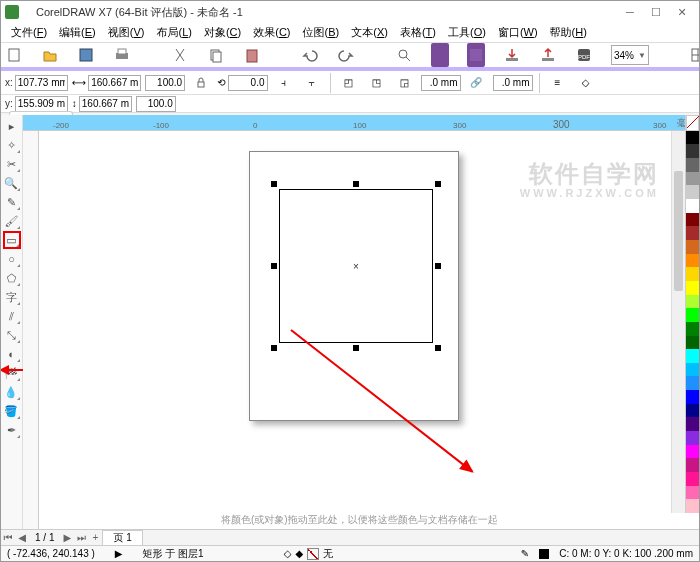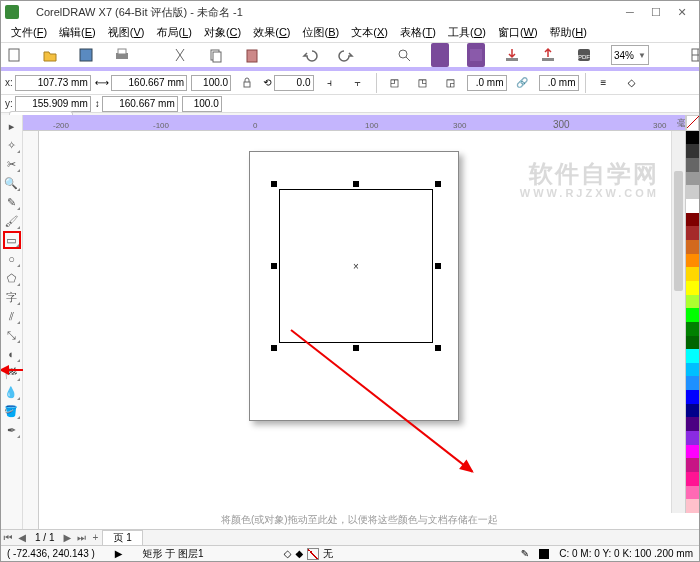--- a/index.html
+++ b/index.html
@@ -11,33 +11,33 @@
 .menubar { height: 20px; display: flex; align-items: center; padding: 0 4px; font-size: 11px; border-bottom: 1px solid #ddd; }
 .menubar .item { padding: 0 6px; cursor: default; }
 .menubar .item u { text-decoration: underline; }
 .toolbar1 { height: 28px; display: flex; align-items: center; padding: 2px 4px; gap: 18px; border-bottom: 4px solid #c4b5fd; }
 .tb-btn { width: 24px; height: 24px; display: flex; align-items: center; justify-content: center; border: 1px solid transparent; border-radius: 2px; }
 .tb-sep { width: 1px; height: 20px; background: #ccc; margin: 0 2px; }
 .tb-combo { height: 20px; font-size: 10px; border: 1px solid #aaa; padding: 0 2px; display: flex; align-items: center; }
 .tb-combo .arrow { margin-left: 4px; font-size: 8px; color: #666; }
 .propbar { height: 24px; display: flex; align-items: center; padding: 2px 4px; gap: 4px; font-size: 10px; border-bottom: 1px solid #ddd; }
 .prop-field { display: flex; align-items: center; gap: 2px; }
-.prop-field input { width: 76px; height: 16px; font-size: 10px; border: 1px solid #aaa; padding: 0 2px; text-align: right; }
+.prop-field input { width: 53px; height: 16px; font-size: 10px; border: 1px solid #aaa; padding: 0 2px; text-align: right; }
 .prop-lbl { font-size: 10px; color: #333; }
 .tabstrip { height: 18px; display: flex; align-items: flex-end; padding: 0 8px; font-size: 10px; border-bottom: 1px solid #ccc; background: #f4f4f4; }
 .tabstrip .tab { padding: 2px 10px; background: #fff; border: 1px solid #ccc; border-bottom: none; border-radius: 3px 3px 0 0; }
 .tabstrip .plus { padding: 2px 6px; color: #888; }
 .workspace { position: absolute; top: 114px; left: 0; right: 0; bottom: 32px; display: flex; }
 .toolbox { width: 22px; background: #f8f8f8; border-right: 1px solid #ddd; display: flex; flex-direction: column; align-items: center; padding-top: 2px; gap: 1px; }
 .tool { width: 18px; height: 18px; display: flex; align-items: center; justify-content: center; font-size: 11px; color: #555; border: 1px solid transparent; position: relative; }
 .tool.active { border: 2px solid #e00; }
 .tool::after { content: ""; position: absolute; right: 0; bottom: 0; width: 0; height: 0; border-left: 3px solid transparent; border-bottom: 3px solid #888; }
 .tool.noafter::after { display: none; }
 .ruler-area { flex: 1; position: relative; background: #fff; }
-.ruler-h { height: 16px; background: #c4b5fd; border-bottom: 1px solid #ccc; display: flex; align-items: flex-end; font-size: 8px; color: #666; position: relative; overflow: hidden; }
+.ruler-h { height: 16px; background: #7dd3fc; border-bottom: 1px solid #ccc; display: flex; align-items: flex-end; font-size: 8px; color: #666; position: relative; overflow: hidden; }
 .ruler-v { position: absolute; left: 0; top: 16px; bottom: 0; width: 16px; background: #f8f8f8; border-right: 1px solid #ccc; }
 .canvas-area { position: absolute; left: 16px; top: 16px; right: 0; bottom: 0; background: #fff; overflow: hidden; }
 .page { position: absolute; left: 210px; top: 20px; width: 210px; height: 270px; background: #fff; box-shadow: 4px 4px 6px rgba(0,0,0,0.3); border: 1px solid #888; }
 .selection { position: absolute; left: 232px; top: 50px; width: 170px; height: 170px; }
 .sel-rect { position: absolute; inset: 8px; border: 1px solid #000; }
 .handle { position: absolute; width: 6px; height: 6px; background: #000; }
 .handle.tl { left: 0; top: 0; } .handle.tm { left: 50%; top: 0; margin-left: -3px; } .handle.tr { right: 0; top: 0; }
 .handle.ml { left: 0; top: 50%; margin-top: -3px; } .handle.mr { right: 0; top: 50%; margin-top: -3px; }
 .handle.bl { left: 0; bottom: 0; } .handle.bm { left: 50%; bottom: 0; margin-left: -3px; } .handle.br { right: 0; bottom: 0; }
 .center-x { position: absolute; left: 50%; top: 50%; transform: translate(-50%,-50%); font-size: 10px; color: #333; }
@@ -279,21 +279,21 @@
     <div class="tool">✒</div>
   </div>
 
   <div class="callout-arrow"></div>
 
   <div class="ruler-area">
     <div class="ruler-h" id="rulerH">
         <span style="position: absolute; left: 30px; font-size: 8px; color: rgb(102, 102, 102);">-200</span>
         <span style="position: absolute; left: 130px; font-size: 8px; color: rgb(102, 102, 102);">-100</span>
         <span style="position: absolute; left: 230px; font-size: 8px; color: rgb(102, 102, 102);">0</span>
-        <span style="position: absolute; left: 330px; font-size: 8px; color: rgb(102, 102, 102); margin-left: 12px;">100</span>
+        <span style="position: absolute; left: 330px; font-size: 8px; color: rgb(102, 102, 102);">100</span>
         <span style="position: absolute; left: 430px; font-size: 8px; color: rgb(102, 102, 102);">300</span>
         <span style="position: absolute; left: 530px; font-size: 10px; color: rgb(102, 102, 102);">300</span>
         <span style="position: absolute; left: 630px; font-size: 8px; color: rgb(102, 102, 102);">300</span>
         <span style="position: absolute; right: 4px; font-size: 9px; color: rgb(102, 102, 102);">毫米</span>
       </div>
     <div class="ruler-v"></div>
     <div class="canvas-area">
       <div class="page"></div>
       <div class="selection">
         <div class="sel-rect"></div>

